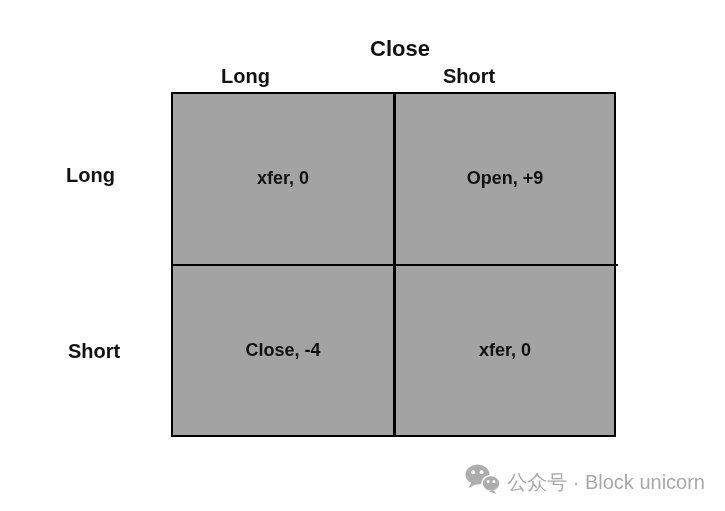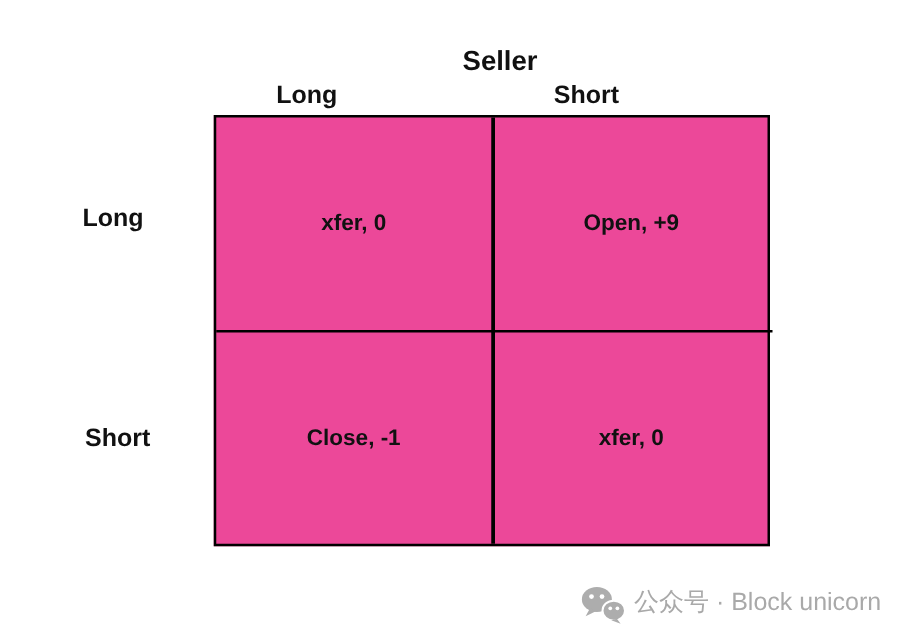--- a/index.html
+++ b/index.html
@@ -39,21 +39,21 @@
   .row-short { left: 68px;  top: 340px; width: 120px; }
 
   .grid {
     position: absolute;
     left: 171px;
     top: 92px;
     width: 445px;
     height: 345px;
     box-sizing: border-box;
     border: 2.5px solid #000000;
-    background: #ec4899;
+    background: #a3a3a3;
   }
   .divider-v {
     position: absolute;
     left: 220px;
     top: 0;
     bottom: 0;
     width: 3px;
     background: #000000;
   }
   .divider-h {
@@ -76,50 +76,50 @@
   .cell-01 { left: 223px; top: 0;     width: calc(100% - 223px); height: 169px; }
   .cell-10 { left: 0;     top: 172px; width: 220px;              bottom: 0; }
   .cell-11 { left: 223px; top: 172px; width: calc(100% - 223px); bottom: 0; }
 
   .watermark {
     position: absolute;
     right: 20px;
     top: 464px;
     height: 36px;
     display: flex;
-    align-items: flex-end;
+    align-items: flex-start;
     gap: 7px;
     color: #a9a9a9;
     font-size: 20px;
     font-weight: 400;
     line-height: 36px;
     white-space: nowrap;
   }
   .wechat-icon { display: block; }
 </style>
 </head>
 <body>
 
 <div class="canvas">
 
-  <div class="abs axis-title seller-title">Seller</div>
+  <div class="abs axis-title seller-title">Close</div>
 
   <div class="abs col-header col-long">Long</div>
 
   <div class="abs col-header col-short">Short</div>
 
 
   <div class="abs row-header row-long">Long</div>
 
   <div class="abs row-header row-short">Short</div>
 
   <div class="grid">
     <div class="cell cell-00">xfer, 0</div>
     <div class="cell cell-01">Open, +9</div>
-    <div class="cell cell-10">Close, -1</div>
+    <div class="cell cell-10">Close, -4</div>
     <div class="cell cell-11">xfer, 0</div>
     <div class="divider-v"></div>
     <div class="divider-h"></div>
   </div>
 
   <div class="watermark">
     <svg class="wechat-icon" width="35" height="31" viewBox="0 0 35 31" aria-hidden="true">
       <g fill="#adadad">
 
         <ellipse cx="12.5" cy="10.5" rx="12" ry="10"></ellipse>

